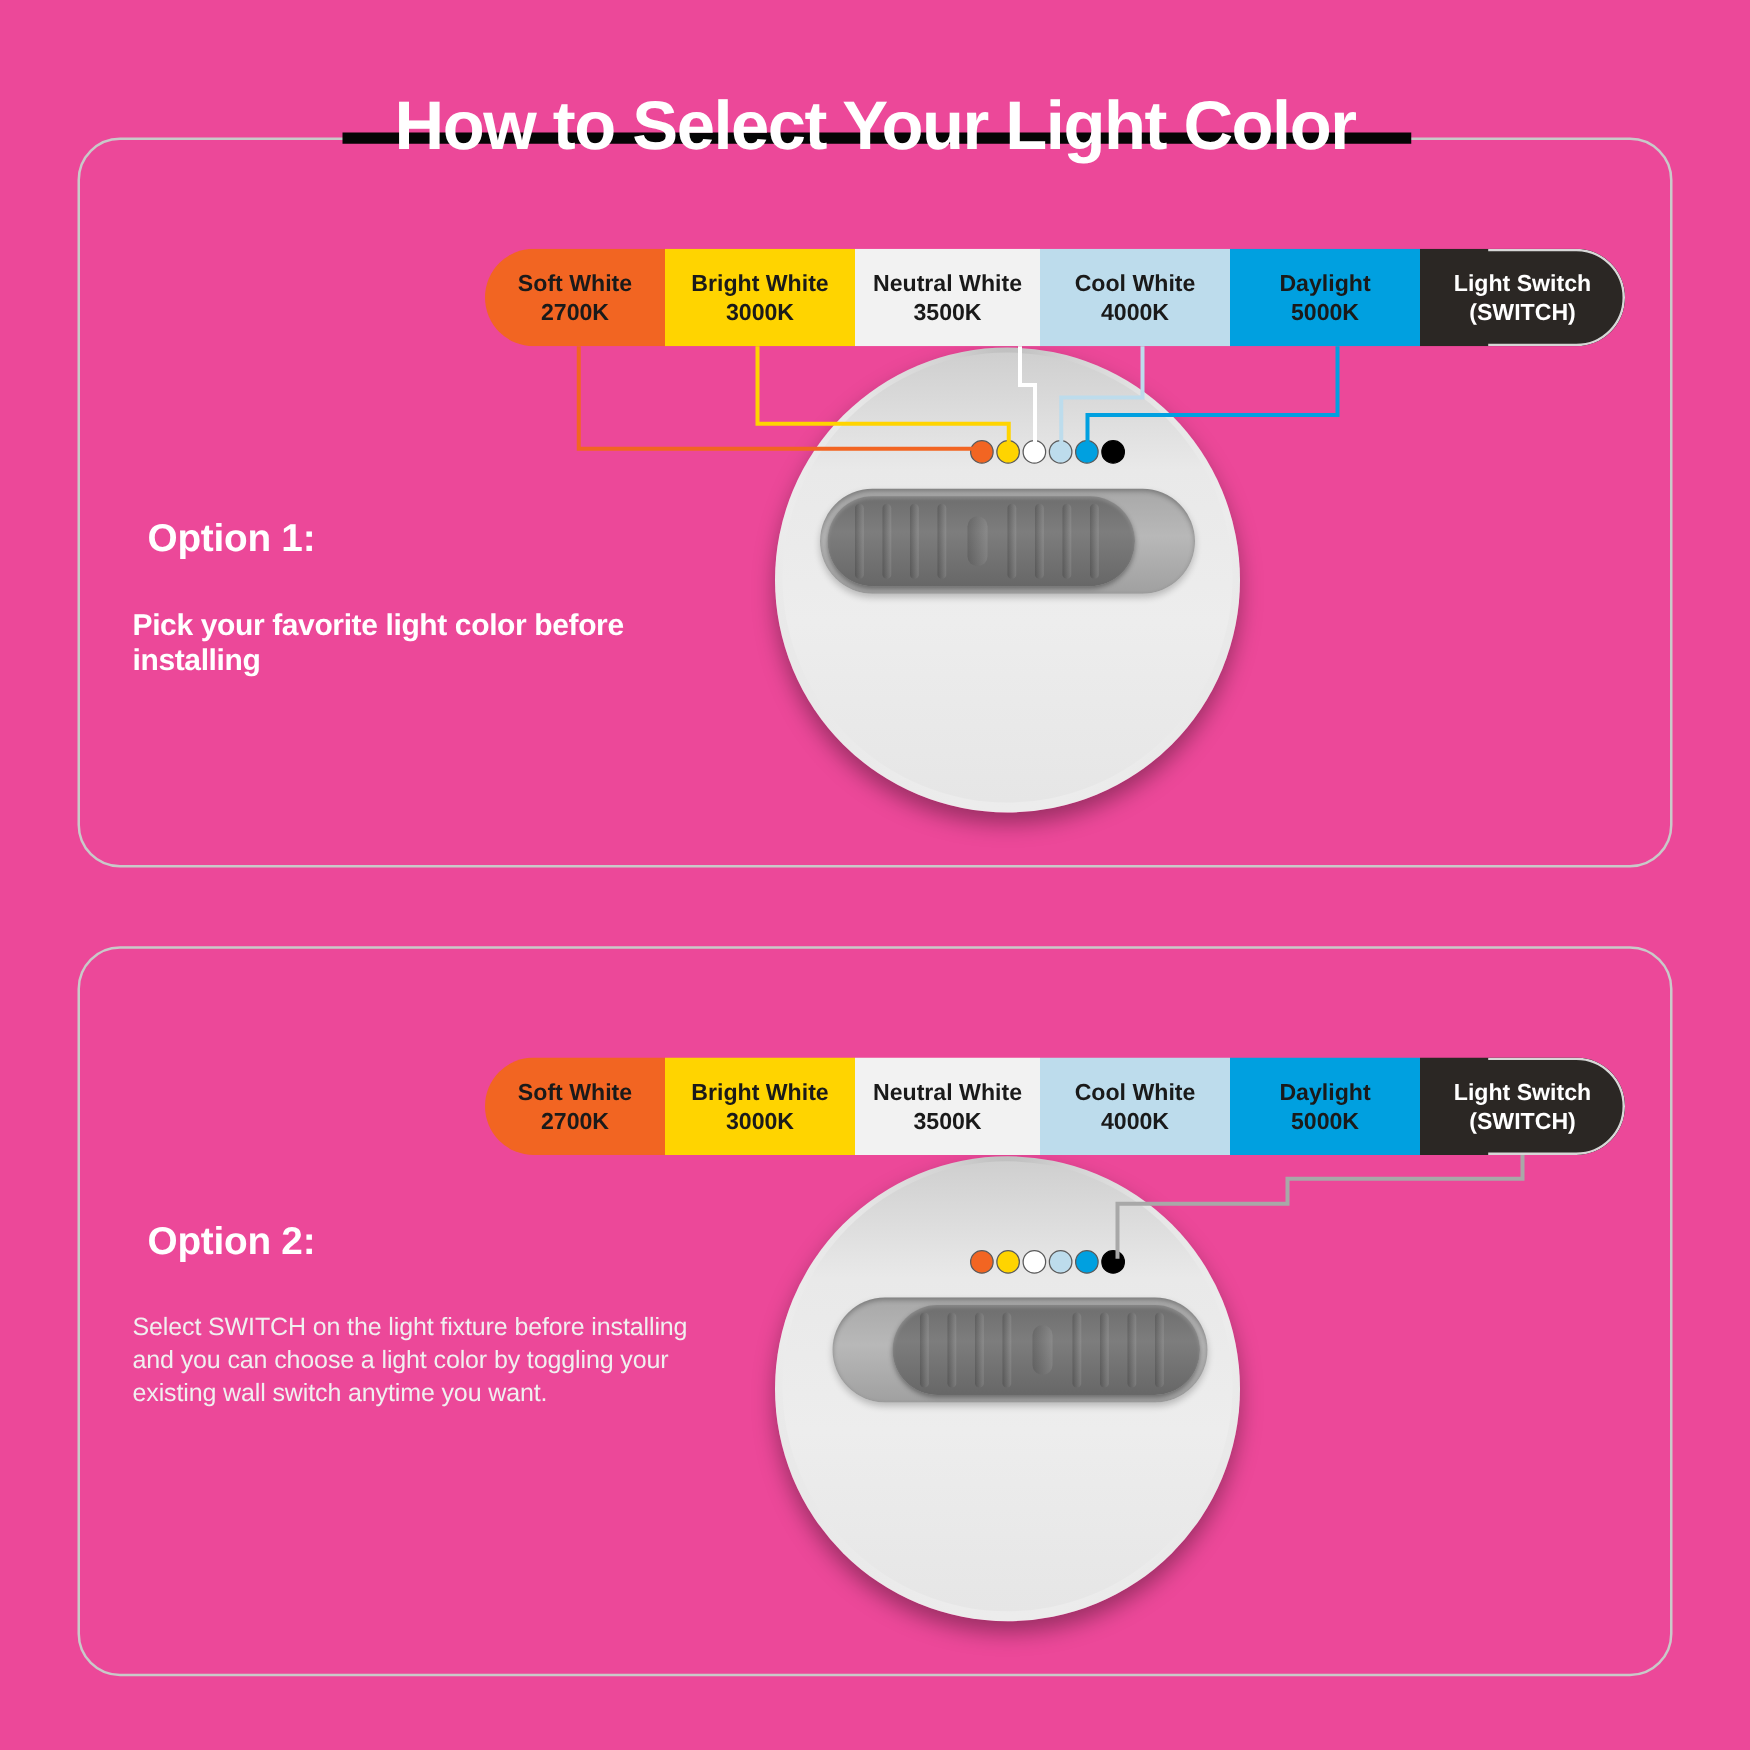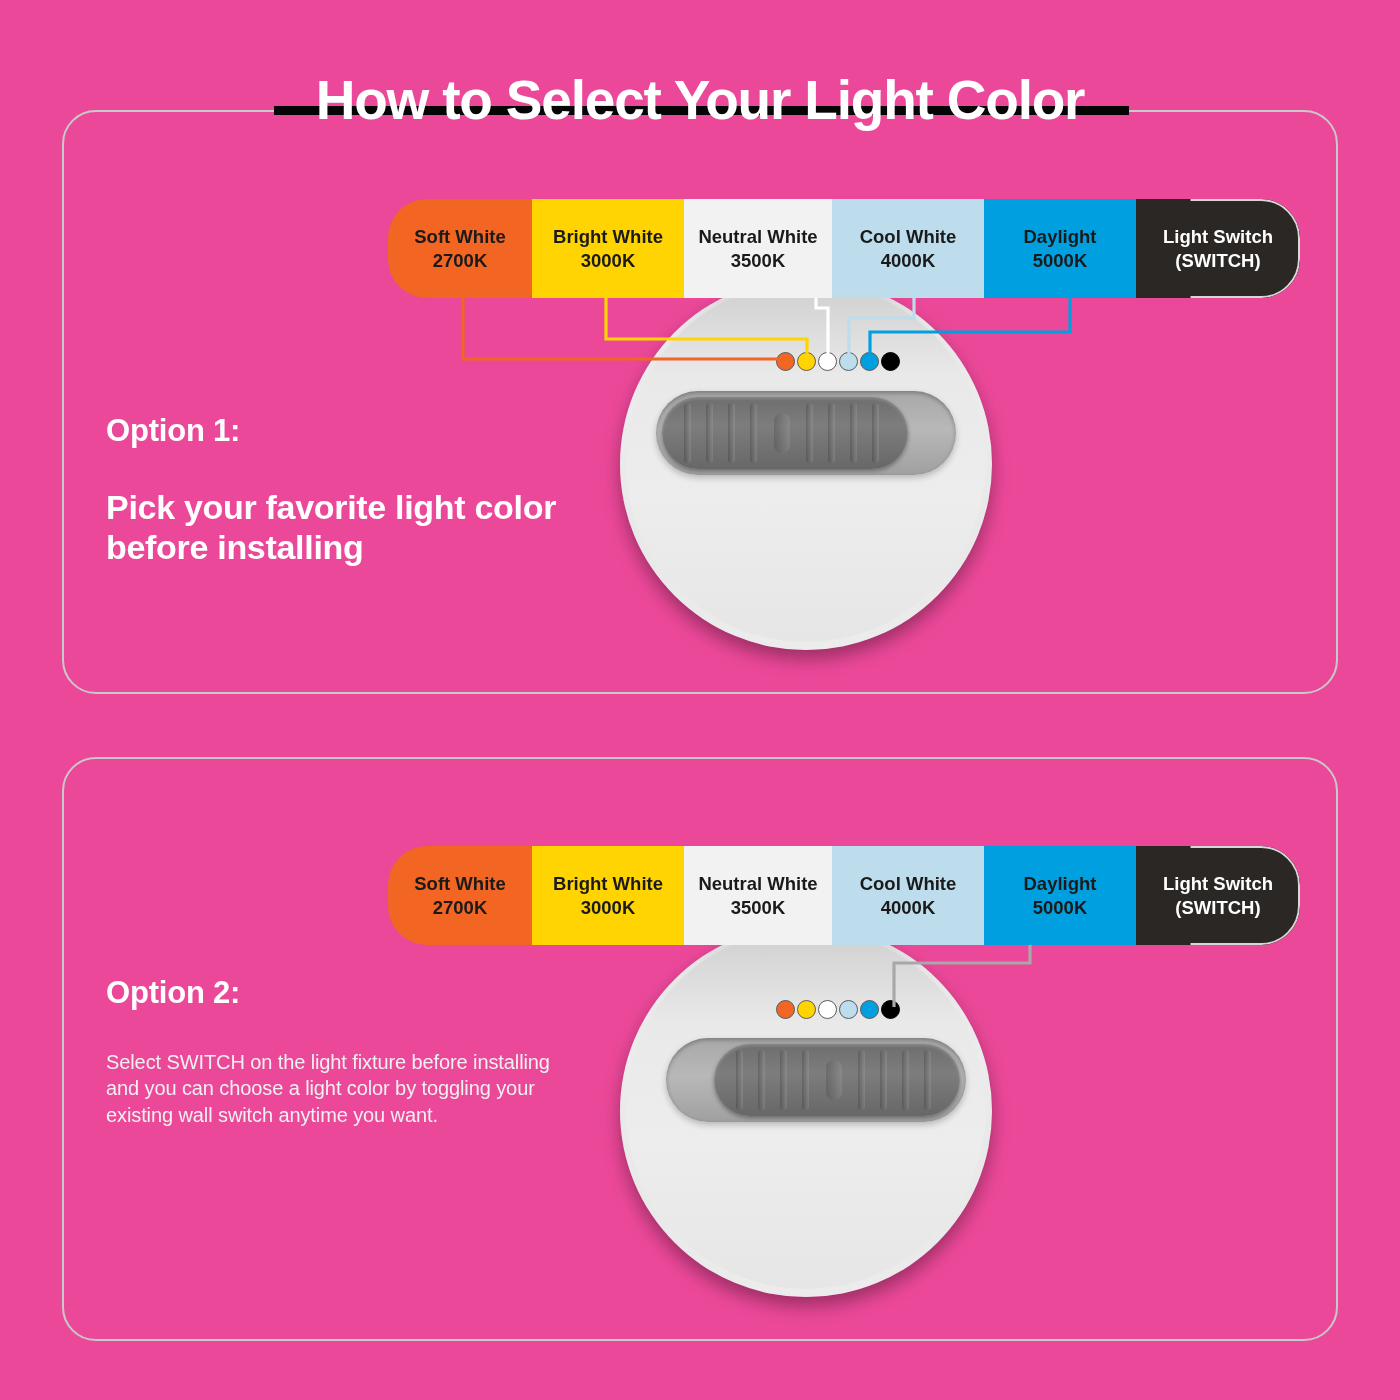--- a/index.html
+++ b/index.html
@@ -24,29 +24,29 @@
   }
   
   .gap-mask{
     position:absolute;top:-4px;left:212px;width:855px;height:9px;background:#050505;z-index:5;
   }
   #panel1{top:110px;height:584px;}
   #panel2{top:757px;height:584px;}
 
   
   .opt-block{position:absolute;color:#fff;width:470px;}
-  .opt-label{font-size:31px;font-weight:bold;letter-spacing:-0.2px;margin:0 0 38px 0;}
-  .opt-head{font-size:34px;font-weight:bold;line-height:1.18;letter-spacing:-0.3px;margin:0 0 38px 0;}
+  .opt-label{font-size:31px;font-weight:bold;letter-spacing:-0.2px;margin:0 0 38px 12px;}
+  .opt-head{font-size:24px;font-weight:bold;line-height:1.18;letter-spacing:-0.3px;margin:0 0 38px 0;}
   .opt-body{font-size:20px;line-height:1.32;color:#f0f0f0;font-weight:normal;margin:0;letter-spacing:-0.1px;}
   #opt1{left:106px;top:413px;}
   #opt2{left:106px;top:975px;}
 
   
   .swatchbar{
-    position:absolute;height:99px;display:flex;border-radius:39px;overflow:hidden;
+    position:absolute;height:78px;display:flex;border-radius:39px;overflow:hidden;
     z-index:30;
   }
   .swatch{
     display:flex;flex-direction:column;align-items:center;justify-content:center;
     font-size:18.5px;font-weight:bold;line-height:1.25;color:#1a1a1a;
     font-family:"Liberation Sans",sans-serif;white-space:nowrap;
   }
   .swatch .k{font-weight:bold;}
   .swatch.dark{color:#ffffff;}
   .sw-outline{

